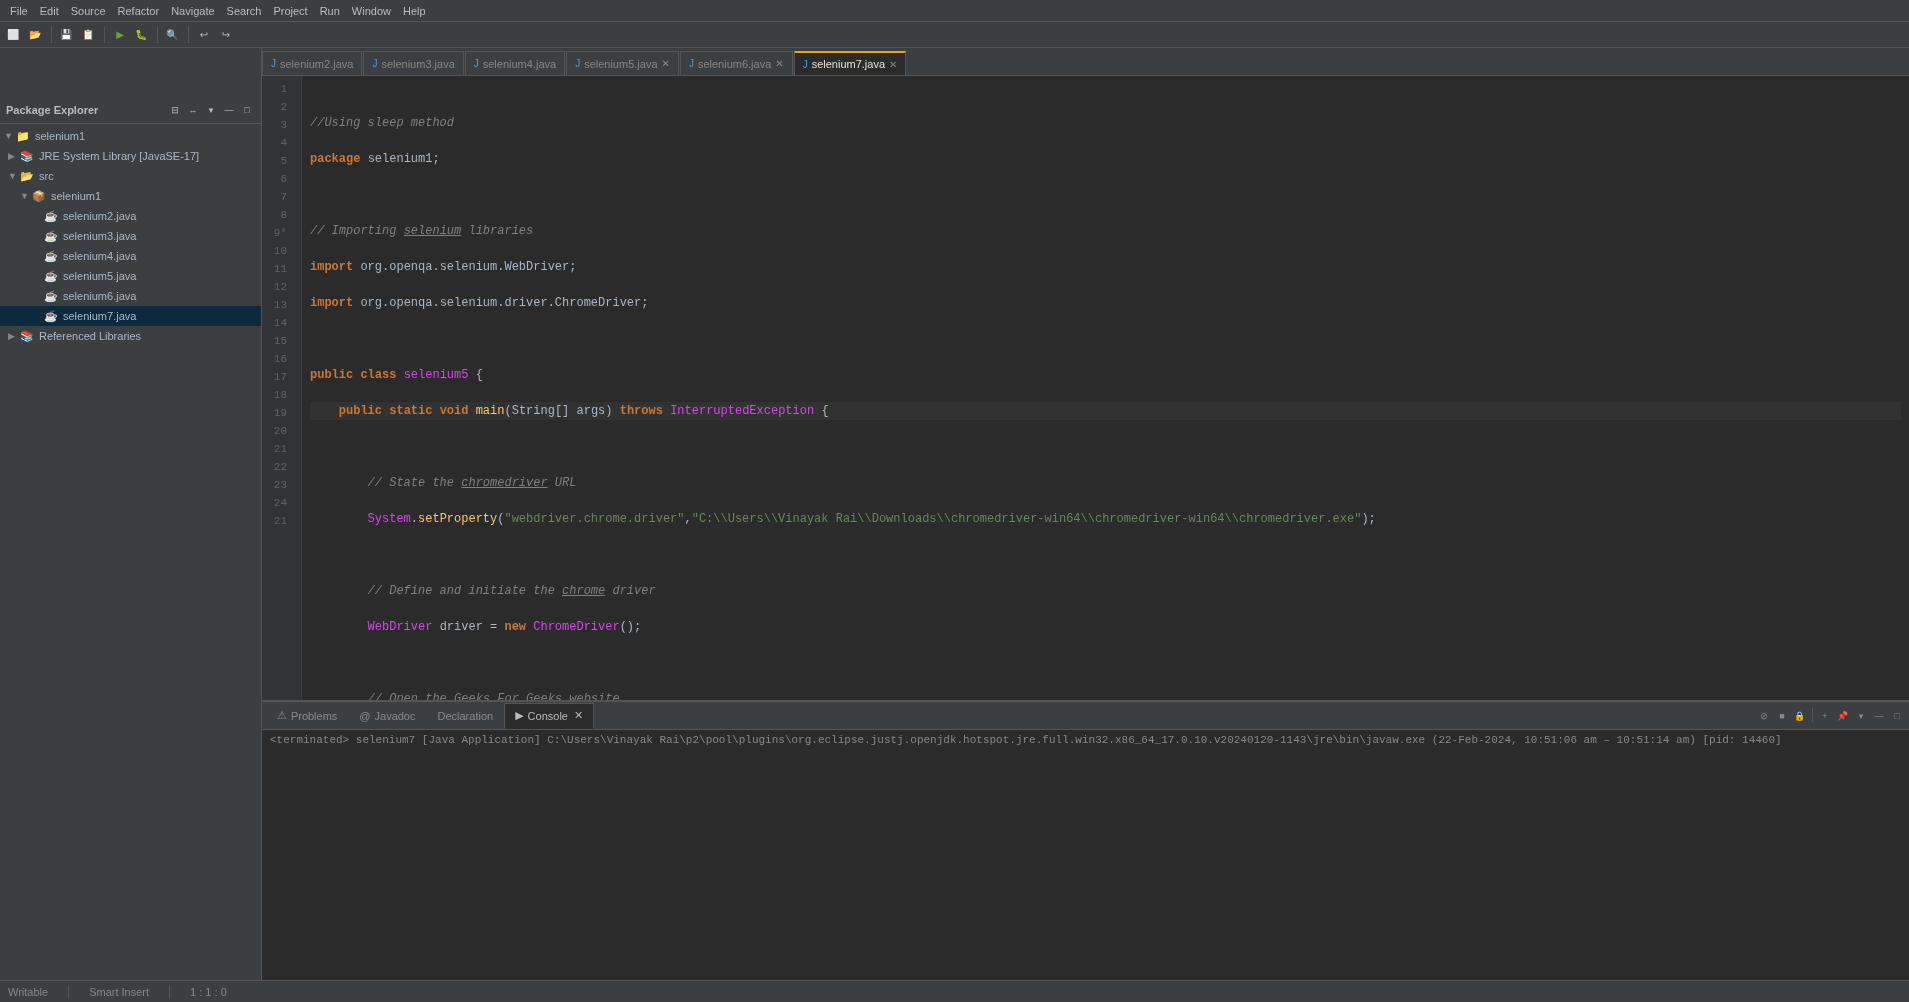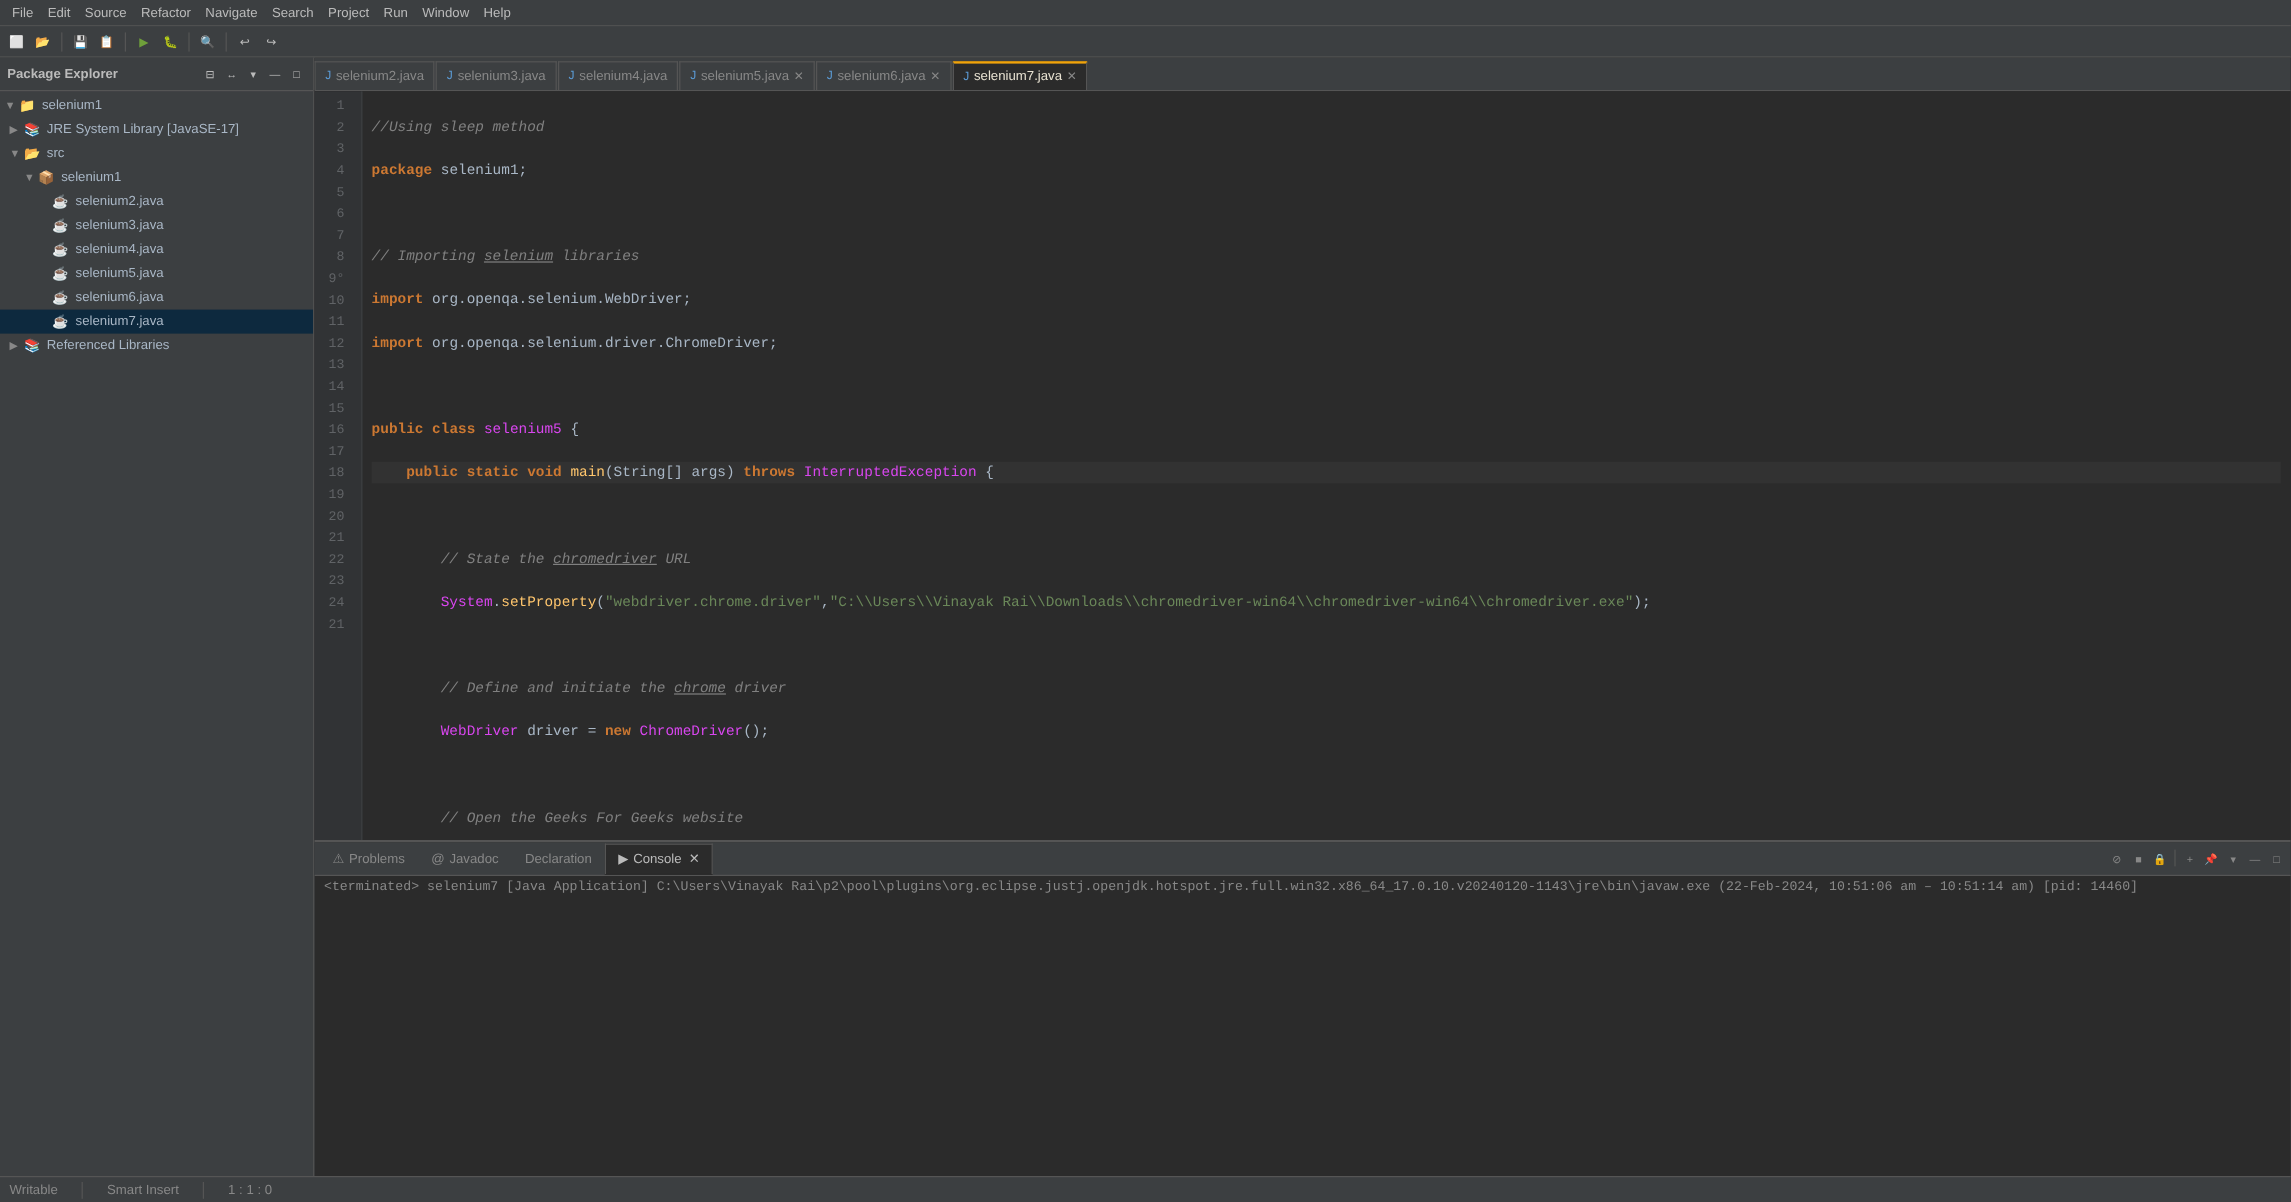--- a/index.html
+++ b/index.html
@@ -56,20 +56,21 @@
       overflow: hidden;
     }
     .sidebar-header {
       background: #3c3f41;
       border-bottom: 1px solid #555;
       padding: 4px 6px;
       display: flex;
       align-items: center;
       justify-content: space-between;
       height: 28px;
+      margin-top: 48px;
     }
     .sidebar-header-title {
       font-size: 11px;
       color: #bbb;
       font-weight: bold;
     }
     .sidebar-header-icons { display: flex; gap: 2px; }
     .sidebar-icon-btn {
       width: 16px; height: 16px;
       background: transparent; border: none;
@@ -155,21 +156,21 @@
       border-right: 1px solid #3d3f41;
       overflow: hidden;
     }
     .line-num {
       height: 18px;
       font-size: 11px;
       padding-right: 6px;
     }
     .code-content {
       flex: 1;
-      padding: 3px 8px;
+      padding: 20px 8px;
       overflow: auto;
       white-space: pre;
     }
     .code-line {
       height: 18px;
       display: block;
     }
     .code-line.highlight-line { background: #323232; }
     
     

